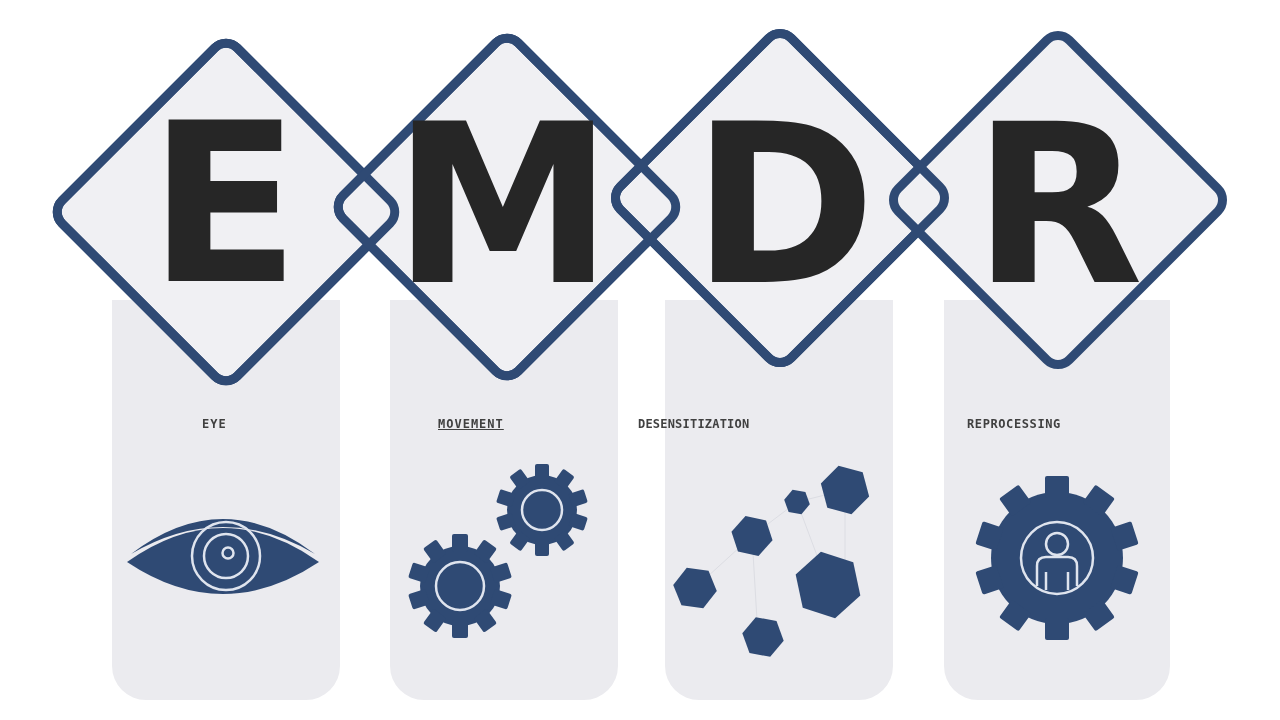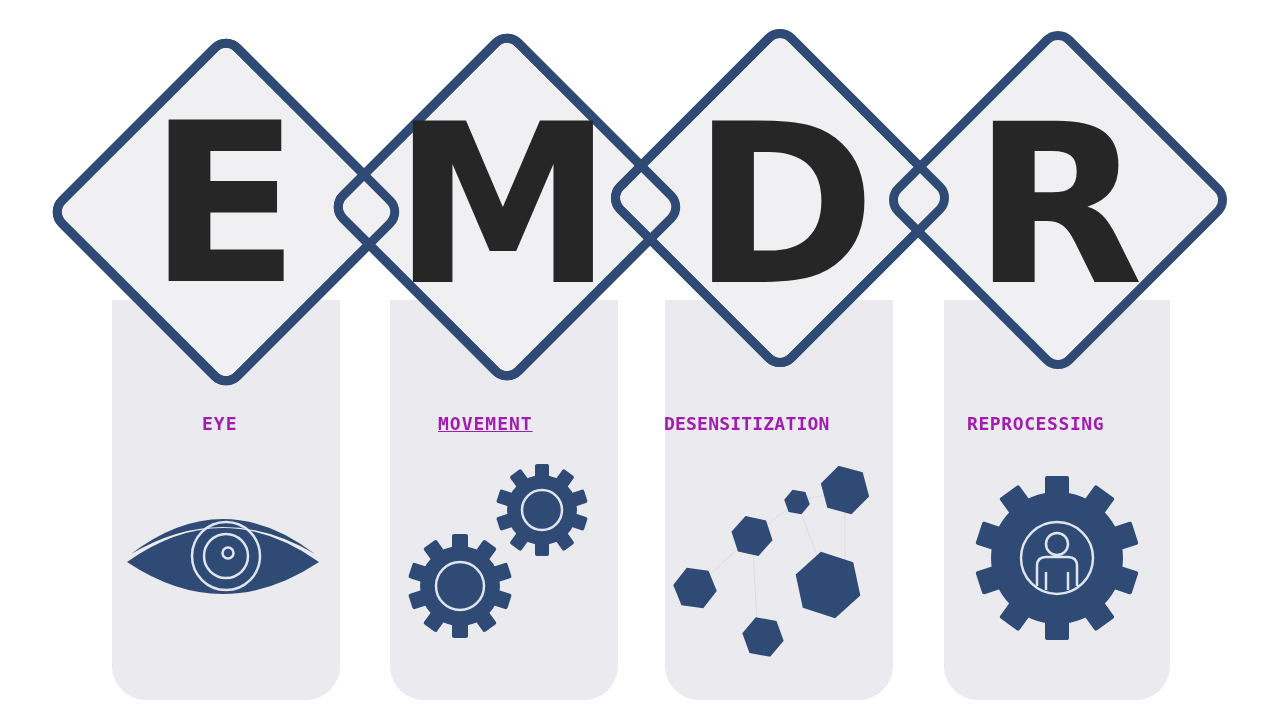--- a/index.html
+++ b/index.html
@@ -28,29 +28,29 @@
   .diamond-letter {
     font-family: "DejaVu Sans", sans-serif;
     font-weight: bold;
     fill: #262626;
   }
   .label {
     position: absolute;
     top: 413px;
     font-family: "DejaVu Sans Mono", monospace;
     font-weight: bold;
-    font-size: 18px;
+    font-size: 12px;
     letter-spacing: 1px;
-    color: #a21caf;
+    color: #404040;
     white-space: nowrap;
     line-height: 22px;
   }
   #label-eye { left: 202px; }
   #label-movement { left: 438px; text-decoration: underline; }
-  #label-desens { left: 664px; letter-spacing: 0.2px; }
+  #label-desens { left: 638px; letter-spacing: 0.2px; }
   #label-repro { left: 967px; letter-spacing: 0.6px; }
 </style>
 </head>
 <body>
 
 <div class="column" id="col-eye"></div>
 <div class="column" id="col-movement"></div>
 <div class="column" id="col-desens"></div>
 <div class="column" id="col-repro"></div>
 

